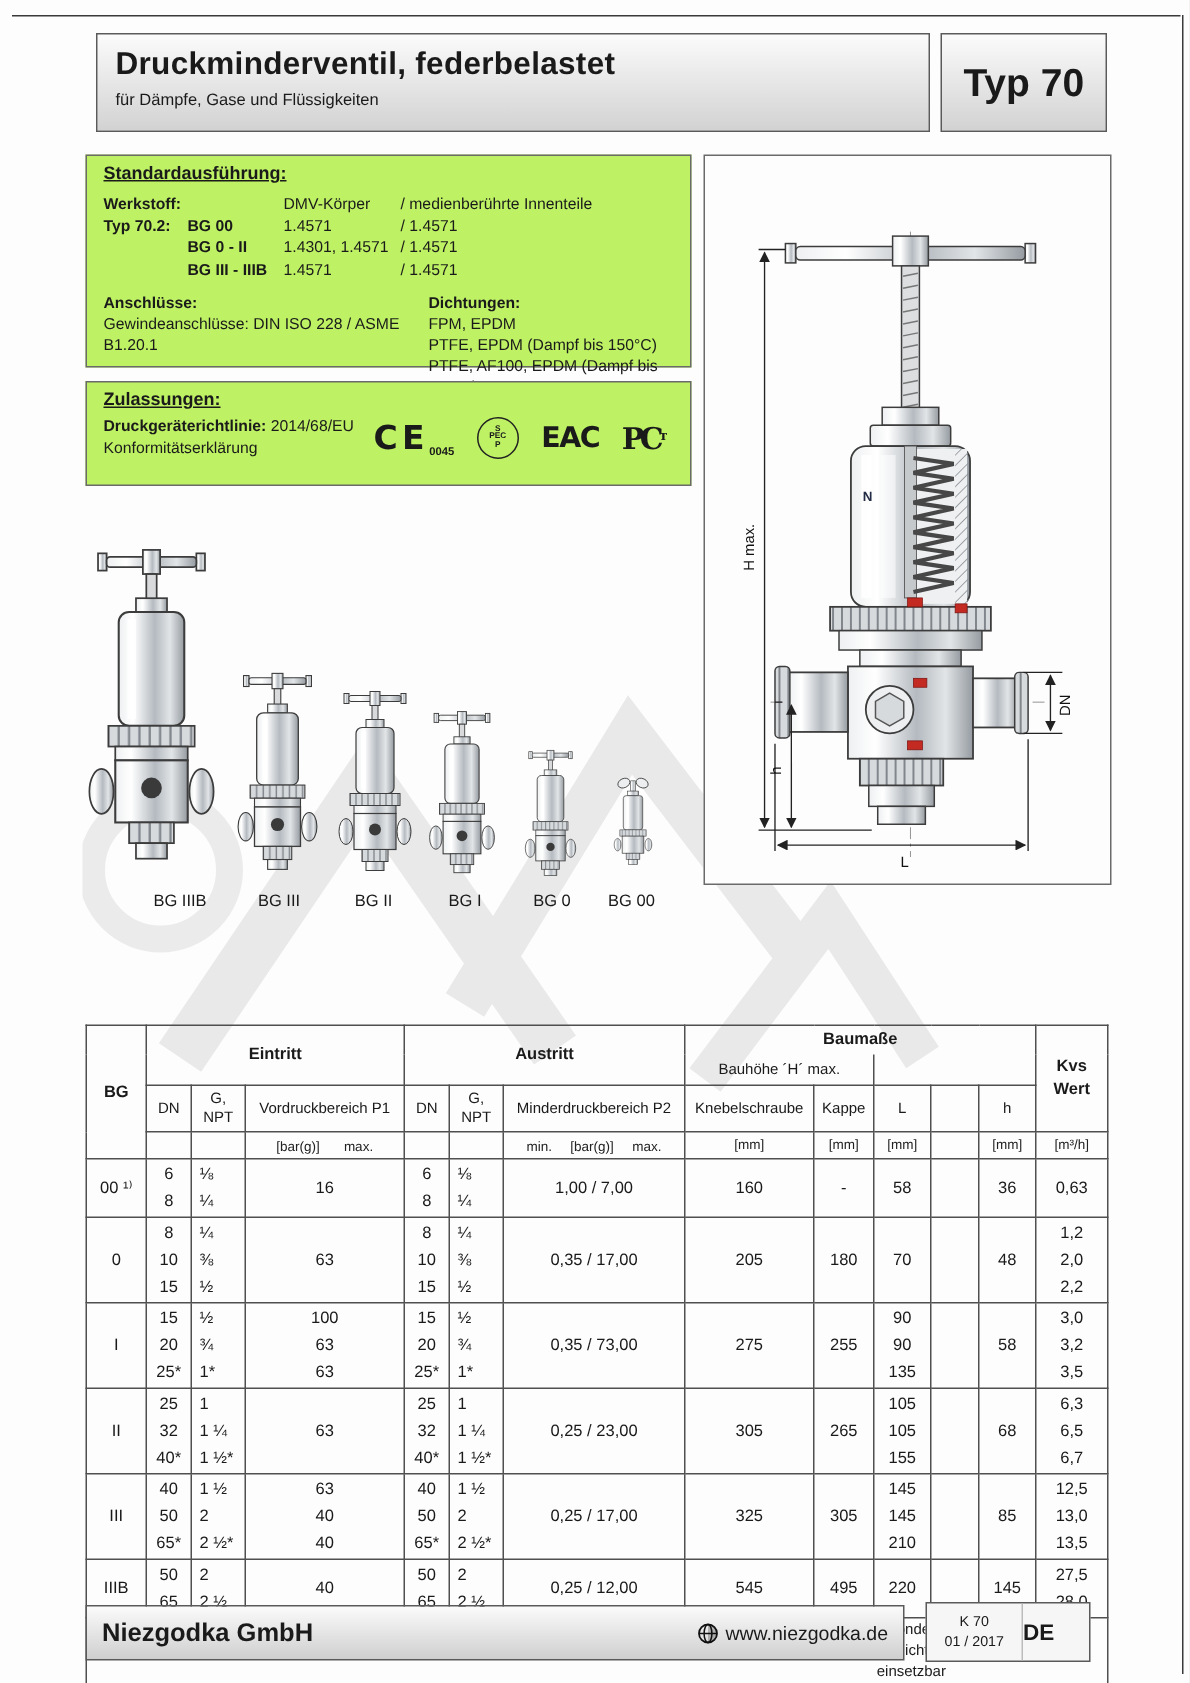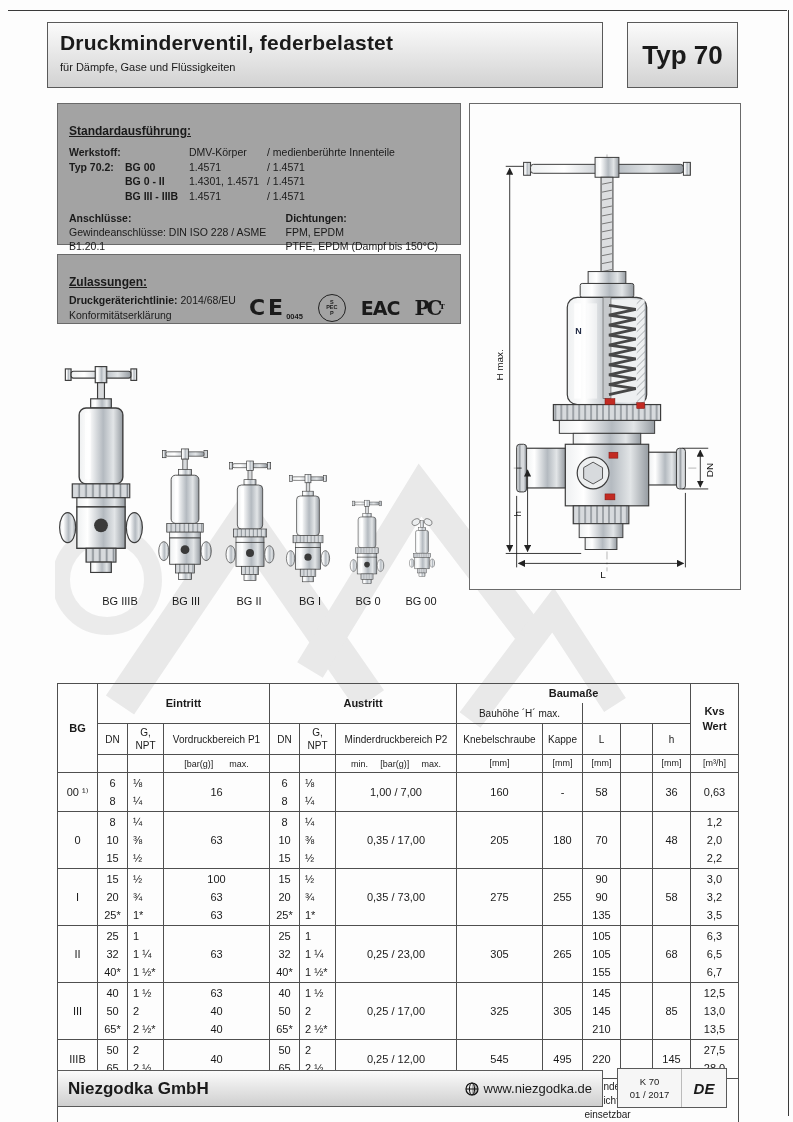--- a/index.html
+++ b/index.html
@@ -2,31 +2,31 @@
 <html><head>
 <meta charset="utf-8">
 <style>
   html,body{margin:0;padding:0;background:#e9e9e9;}
   .page{position:relative;width:793px;height:1122px;background:#fdfdfd;margin:0 auto;
         font-family:"Liberation Sans","DejaVu Sans",sans-serif;color:#1a1a1a;overflow:hidden;}
   .scan-edge-top{position:absolute;left:8px;right:6px;top:10px;border-top:1.5px solid #3a3a3a;}
   .scan-edge-right{position:absolute;top:10px;bottom:6px;right:4px;border-right:1.5px solid #3a3a3a;}
 
   
-  .title-bar{position:absolute;left:47px;top:22px;width:556px;height:66px;
+  .title-bar{position:absolute;left:64px;top:22px;width:556px;height:66px;
              background:linear-gradient(#fbfbfb,#d2d2d2);border:1px solid #5a5a5a;box-sizing:border-box;
              padding:8px 12px 0 12px;}
   .page-title{font-size:21px;font-weight:bold;letter-spacing:.2px;}
   .page-subtitle{font-size:11px;margin-top:6px;}
   .type-box{position:absolute;left:627px;top:22px;width:111px;height:66px;
             background:linear-gradient(#fbfbfb,#d2d2d2);border:1px solid #5a5a5a;box-sizing:border-box;
             display:flex;align-items:center;justify-content:center;font-size:26px;font-weight:bold;}
 
   
-  .box{position:absolute;background:#a3a3a3;border:1px solid #6a6a6a;box-sizing:border-box;padding:20px 11px;}
+  .box{position:absolute;background:#bef264;border:1px solid #6a6a6a;box-sizing:border-box;padding:4px 11px;}
   .std-box{left:57px;top:103px;width:404px;height:142px;}
   .zul-box{left:57px;top:254px;width:404px;height:70px;}
   .box-heading{font-size:12px;font-weight:bold;text-decoration:underline;margin-bottom:7px;}
   .std-grid{display:grid;grid-template-columns:56px 64px 78px auto;font-size:10.5px;line-height:14.5px;}
   .std-grid .b{font-weight:bold;}
   .two-col{display:flex;margin-top:8px;font-size:10.5px;line-height:14px;}
   .two-col .lcol{width:57%;}
   .two-col .rcol{width:43%;}
   .sec-label{font-weight:bold;font-size:10.5px;}
 
@@ -73,21 +73,21 @@
   
   .footer-bar{position:absolute;left:57px;top:1070px;width:546px;height:37px;
               background:linear-gradient(#fbfbfb,#cfcfcf);border:1px solid #5a5a5a;box-sizing:border-box;
               display:flex;align-items:center;padding:0 10px;}
   .company{font-size:17px;font-weight:bold;flex:1;}
   .site{display:flex;align-items:center;gap:5px;font-size:13px;}
   .doc-box{position:absolute;left:617px;top:1068px;width:110px;height:40px;border:1px solid #5a5a5a;
            box-sizing:border-box;background:#f6f6f6;display:flex;align-items:center;}
   .doc-left{flex:1;text-align:center;font-size:9.5px;line-height:13px;border-right:1px solid #bbb;height:100%;
             display:flex;flex-direction:column;justify-content:center;}
-  .doc-lang{width:44px;text-align:center;font-size:15px;font-weight:bold;font-style:italic;}
+  .doc-lang{width:44px;text-align:left;font-size:15px;font-weight:bold;}
 </style>
 </head>
 <body>
 
 <div class="page">
   <div class="scan-edge-top"></div>
   <div class="scan-edge-right"></div>
 
   <svg class="watermark" viewBox="0 0 580 390">
     <path d="M65 330 L190 145 L315 325" stroke="#d9d9d9" stroke-width="34" fill="none"></path>

